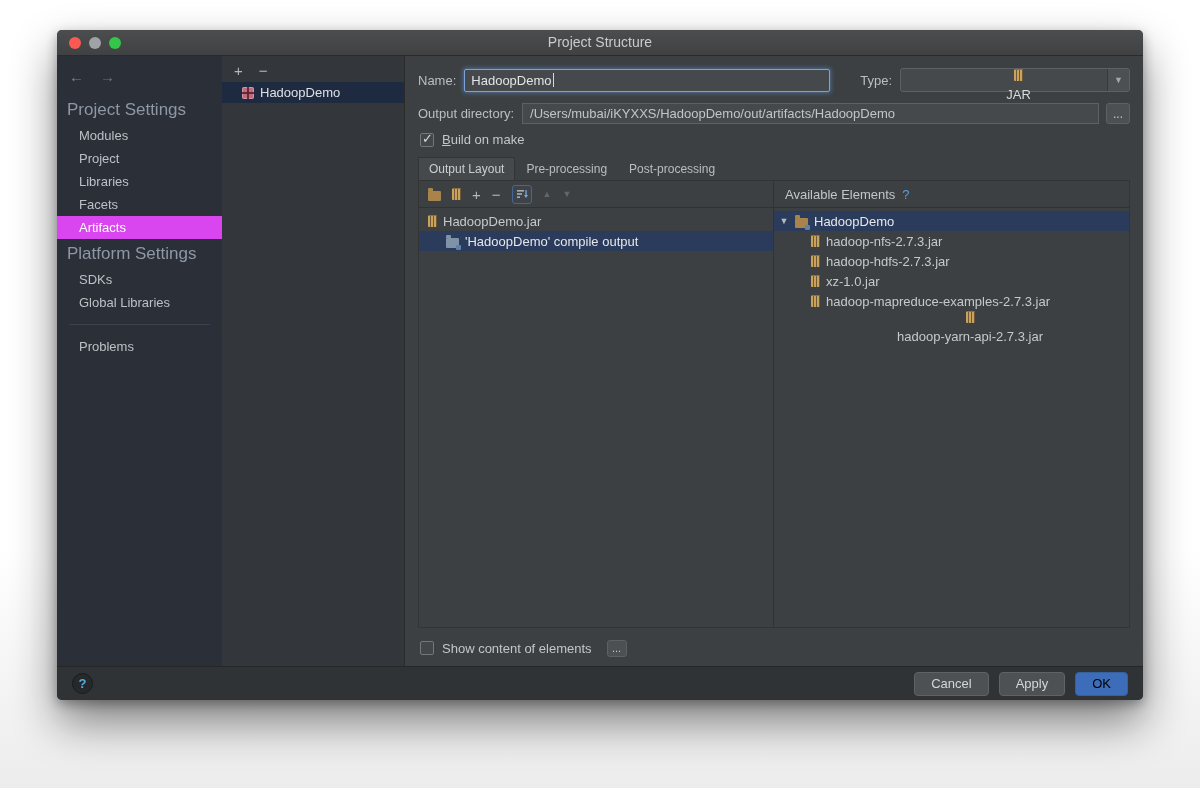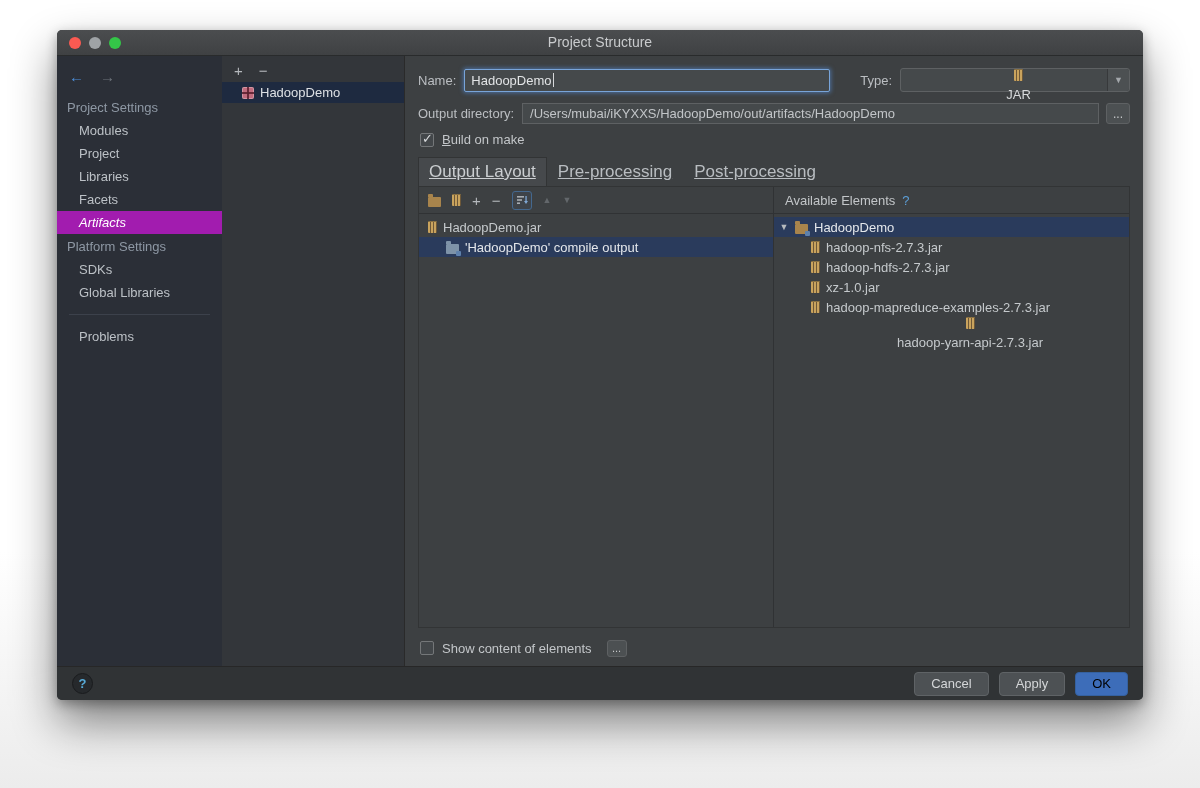--- a/index.html
+++ b/index.html
@@ -25,23 +25,23 @@
   .light.green { background:#34C648; }
   .title { text-align:center; line-height:25px; color:#C9CBCD; font-size:14px; }
 
   .body-row { flex:1; display:flex; min-height:0; }
 
   
   .sidebar { width:165px; flex:0 0 auto; background:#2B2F37; padding-top:6px; }
   .nav-arrows { display:flex; gap:16px; padding:6px 12px 10px; font-size:15px; }
   .arrow-back { color:#4C8FDB; }
   .arrow-fwd { color:#6E747B; }
-  .side-header { padding:5px 10px 4px; color:#8E98A4; font-size:13px; }
+  .side-header { padding:5px 10px 4px; color:#8E98A4; font-size:17px; }
   .side-item { padding:4px 10px 4px 22px; color:#BCC1C6; cursor:default; }
-  .side-item.selected { background:#a21caf; color:#FFFFFF;font-style:italic; }
+  .side-item.selected { background:#d946ef; color:#FFFFFF; }
   .side-div { height:1px; background:#3C414B; margin:10px 12px; }
 
   
   .col2 { width:183px; flex:0 0 auto; background:#33363A; border-right:1px solid #2A2A2A; }
   .col2-toolbar { height:26px; display:flex; align-items:center; gap:16px; padding:2px 12px 0; color:#B3B7BB; font-size:16px; }
   .col2-row { height:21px; display:flex; align-items:center; gap:6px; padding-left:20px; background:#1E2A40; color:#DDE0E4; }
 
   
   .main { flex:1; min-width:0; display:flex; flex-direction:column; padding:12px 13px 6px 13px; }
   .lbl { color:#BBBEC2; white-space:nowrap; }
@@ -74,21 +74,21 @@
     background:#4C5052; border:1px solid #5E6163; border-radius:3px;
     color:#C6C8CA; font-size:12px; display:flex; align-items:center; justify-content:center; line-height:1;
   }
   .check-row { display:flex; align-items:center; gap:8px; margin:1px 0 9px 2px; color:#C3C6C9; }
   .checkbox { width:14px; height:14px; background:#43474A; border:1px solid #747779; border-radius:2px; position:relative; flex:0 0 auto; }
   .checkbox .mark { position:absolute; left:1px; top:-3px; color:#DADCDE; font-size:13px; }
   .mnemonic::first-letter { text-decoration: underline; }
 
   
   .tabs { display:flex; margin-top:1px; }
-  .tab { padding:4px 10px 5px; font-size:17px; color:#B9BDC1; border:1px solid transparent; border-bottom:none;text-decoration:underline; }
+  .tab { padding:4px 10px 5px; font-size:12px; color:#B9BDC1; border:1px solid transparent; border-bottom:none; }
   .tab.selected { background:#46494C; border-color:#323435; color:#CBCED1; }
 
   .content-box { flex:1; min-height:0; margin-top:-1px; border:1px solid #323435; display:flex; flex-direction:column; }
   .band { height:27px; flex:0 0 auto; display:flex; border-bottom:1px solid #303234; }
   .band-left { flex:1; display:flex; align-items:center; gap:11px; padding:0 9px; border-right:1px solid #303234; }
   .band-right { width:355px; flex:0 0 auto; display:flex; align-items:center; gap:7px; padding:0 11px; color:#C3C6C9; }
   .help-link { color:#5C9FD8; }
   .tb-glyph { color:#B4B8BC; font-size:15px; line-height:1; }
   .tb-arrow { font-size:9px; color:#63676B; }
   .sort-btn { width:20px; height:19px; border:1px solid #44688F; border-radius:3px; background:#3E4349; display:flex; align-items:center; justify-content:center; }

